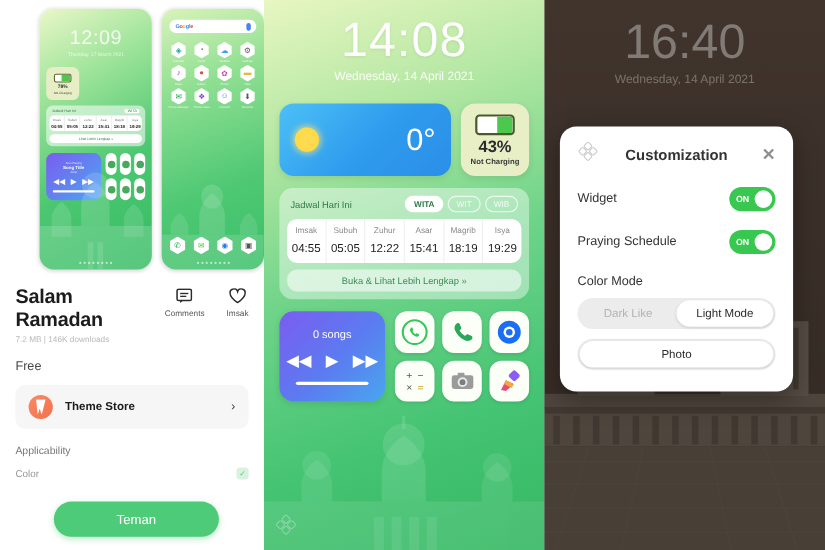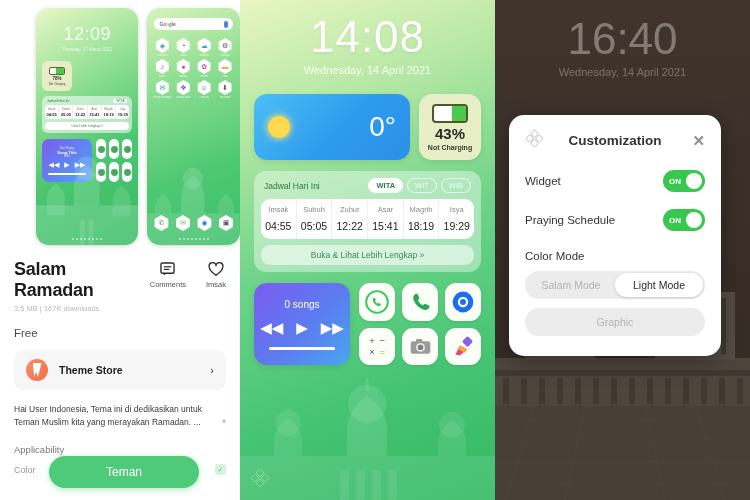--- a/index.html
+++ b/index.html
@@ -409,21 +409,21 @@
             <i></i>
             <i></i>
         </div>
       </div>
     </div>
 
     <div class="detail-body">
       <div class="title-row">
         <div>
           <div class="app-title">Salam Ramadan</div>
-          <div class="app-meta">3.5 MB | 167K downloads</div>
+          <div class="app-meta">7.2 MB | 146K downloads</div>
         </div>
         <div class="title-actions">
           <div class="act">
             <svg width="15" height="14" viewBox="0 0 16 15">
               <rect x="1" y="1" width="14" height="11" rx="1.6" fill="none" stroke="#2b2b2b" stroke-width="1.5"></rect>
               <path d="M4 12l0 2.5L7 12" fill="#2b2b2b"></path>
               <rect x="4" y="4.5" width="8" height="1.3" fill="#2b2b2b"></rect>
               <rect x="4" y="7.3" width="6" height="1.3" fill="#2b2b2b"></rect>
             </svg>
             <span class="act-label">Comments</span>
@@ -438,24 +438,20 @@
       </div>
 
       <div class="price">Free</div>
 
       <div class="store-card">
         <div class="store-logo"></div>
         <div class="store-name">Theme Store</div>
         <div class="store-chev">›</div>
       </div>
 
-      <div class="desc">
-        <span>Hai User Indonesia, Tema ini di dedikasikan untuk Teman Muslim kita yang merayakan Ramadan. ...</span>
-        <span class="desc-chev">▾</span>
-      </div>
 
       <div class="applic">Applicability</div>
       <div class="lock-row">
         <span>Color</span>
         <span class="lock-check">✓</span>
       </div>
     </div>
 
     <div class="apply-btn">Teman</div>
   </div>
@@ -680,22 +676,22 @@
             <div class="dlg-label">Praying Schedule</div>
             <div class="toggle" style="background: rgb(56, 200, 80);">
               <span>ON</span>
               <i></i>
             </div>
           </div>
         </div>
 
       <div class="dlg-section">Color Mode</div>
       <div class="seg" id="seg-color">
-          <div>Salam Mode</div>
+          <div>Dark Like</div>
           <div class="on">Light Mode</div>
         </div>
 
       <div class="seg" id="seg-wall">
-          <div>Graphic</div>
+          <div class="on">Photo</div>
         </div>
     </div>
   </div>
 </div>
 
 </body></html>

